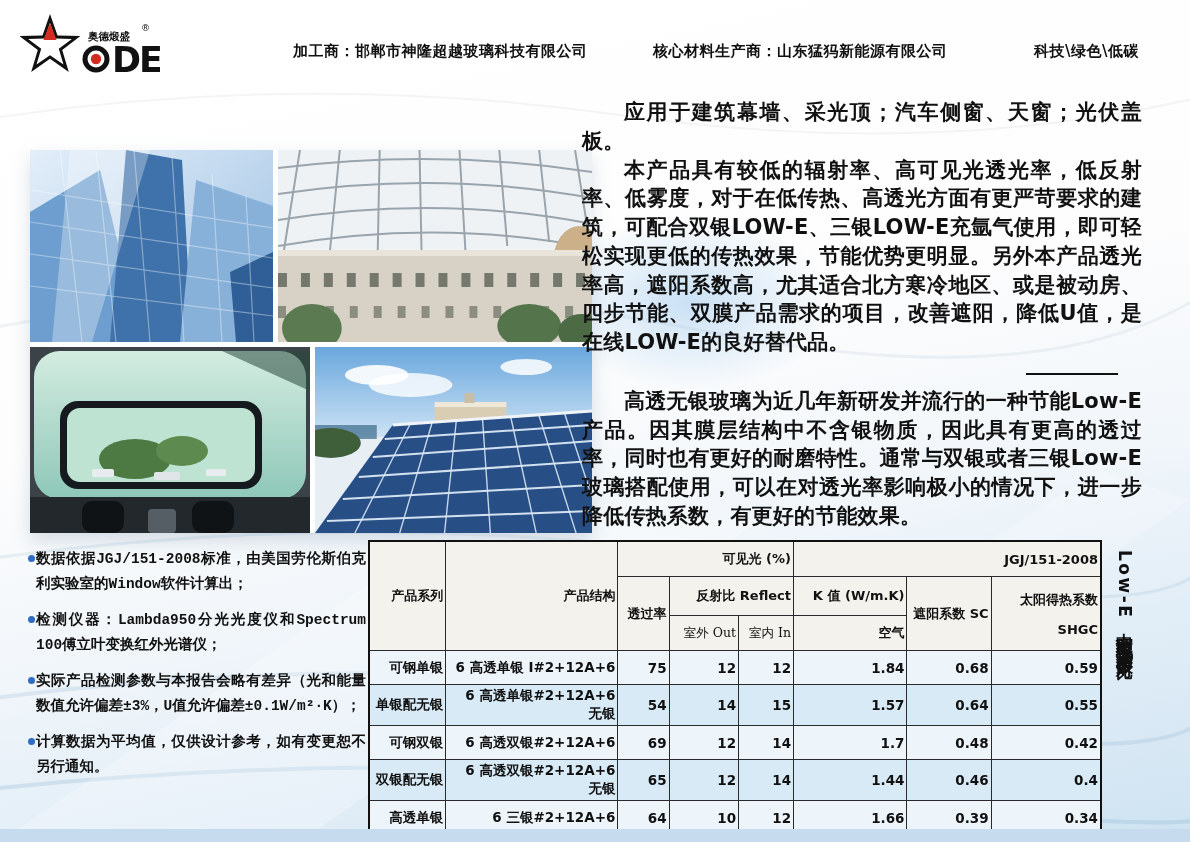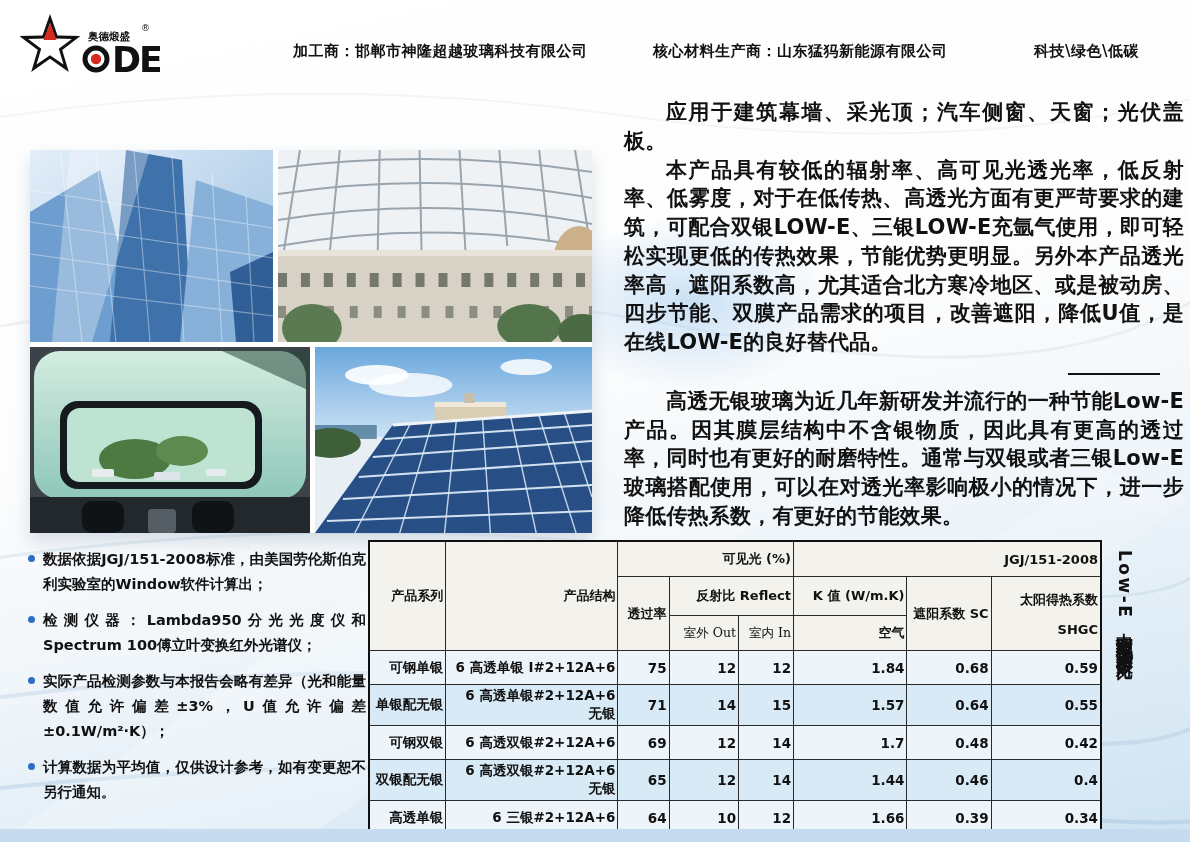--- a/index.html
+++ b/index.html
@@ -26,27 +26,27 @@
   
   .collage{position:absolute;left:30px;top:150px;width:562px;box-shadow:0 8px 18px rgba(90,120,150,.22);border-radius:4px;background:#fff;}
   .crow{display:flex;gap:5px;}
   .crow+.crow{margin-top:5px;}
   .ph{overflow:hidden;}
   .ph svg{display:block;width:100%;height:100%;}
   .ph1{width:243px;height:192px;} .ph2{flex:1;height:192px;}
   .ph3{width:280px;height:186px;} .ph4{flex:1;height:186px;}
 
   
-  .body-text{position:absolute;left:624px;top:98px;width:560px;}
+  .body-text{position:absolute;left:582px;top:98px;width:560px;}
   .body-text p{margin:0;font-size:21px;font-weight:700;line-height:1.37;text-align:justify;text-indent:2em;letter-spacing:.2px;}
   .divider{width:92px;border-top:2.5px solid #111;margin:16px 24px 12px auto;height:0;}
 
   
   .notes{position:absolute;left:28px;top:547px;width:338px;list-style:none;margin:0;padding:0;}
-  .notes li{display:flex;gap:8px;margin-bottom:11px;}
+  .notes li{display:flex;gap:1px;margin-bottom:11px;font-family:Liberation Mono, monospace;}
   .notes .dot{flex:0 0 7px;width:7px;height:7px;border-radius:50%;background:#2f6cc3;margin-top:8px;}
   .notes .note-text{font-size:14.5px;font-weight:700;line-height:1.72;text-align:justify;}
 
   
   .spec-table{position:absolute;left:368px;top:540px;width:734px;}
   table{width:100%;border-collapse:collapse;border:2px solid #111;table-layout:fixed;}
   th,td{border:1px solid #2a2a2a;text-align:right;vertical-align:middle;padding:2px 2px;}
   thead th{background:#f3f2ed;font-size:13px;font-weight:700;}
   thead .sub{font-weight:400;font-size:12.5px;font-family:"DejaVu Serif","Liberation Serif",serif;}
   .hr1 th{height:30px;} .hr2 th{height:34px;} .hr3 th{height:30px;}
@@ -278,21 +278,21 @@
             <td>75</td>
             <td>12</td>
             <td>12</td>
             <td>1.84</td>
             <td>0.68</td>
             <td>0.59</td>
           </tr>
           <tr>
             <td>单银配无银</td>
             <td>6 高透单银#2+12A+6 无银</td>
-            <td>71</td>
+            <td>54</td>
             <td>14</td>
             <td>15</td>
             <td>1.57</td>
             <td>0.64</td>
             <td>0.55</td>
           </tr>
           <tr>
             <td>可钢双银</td>
             <td>6 高透双银#2+12A+6</td>
             <td>69</td>

